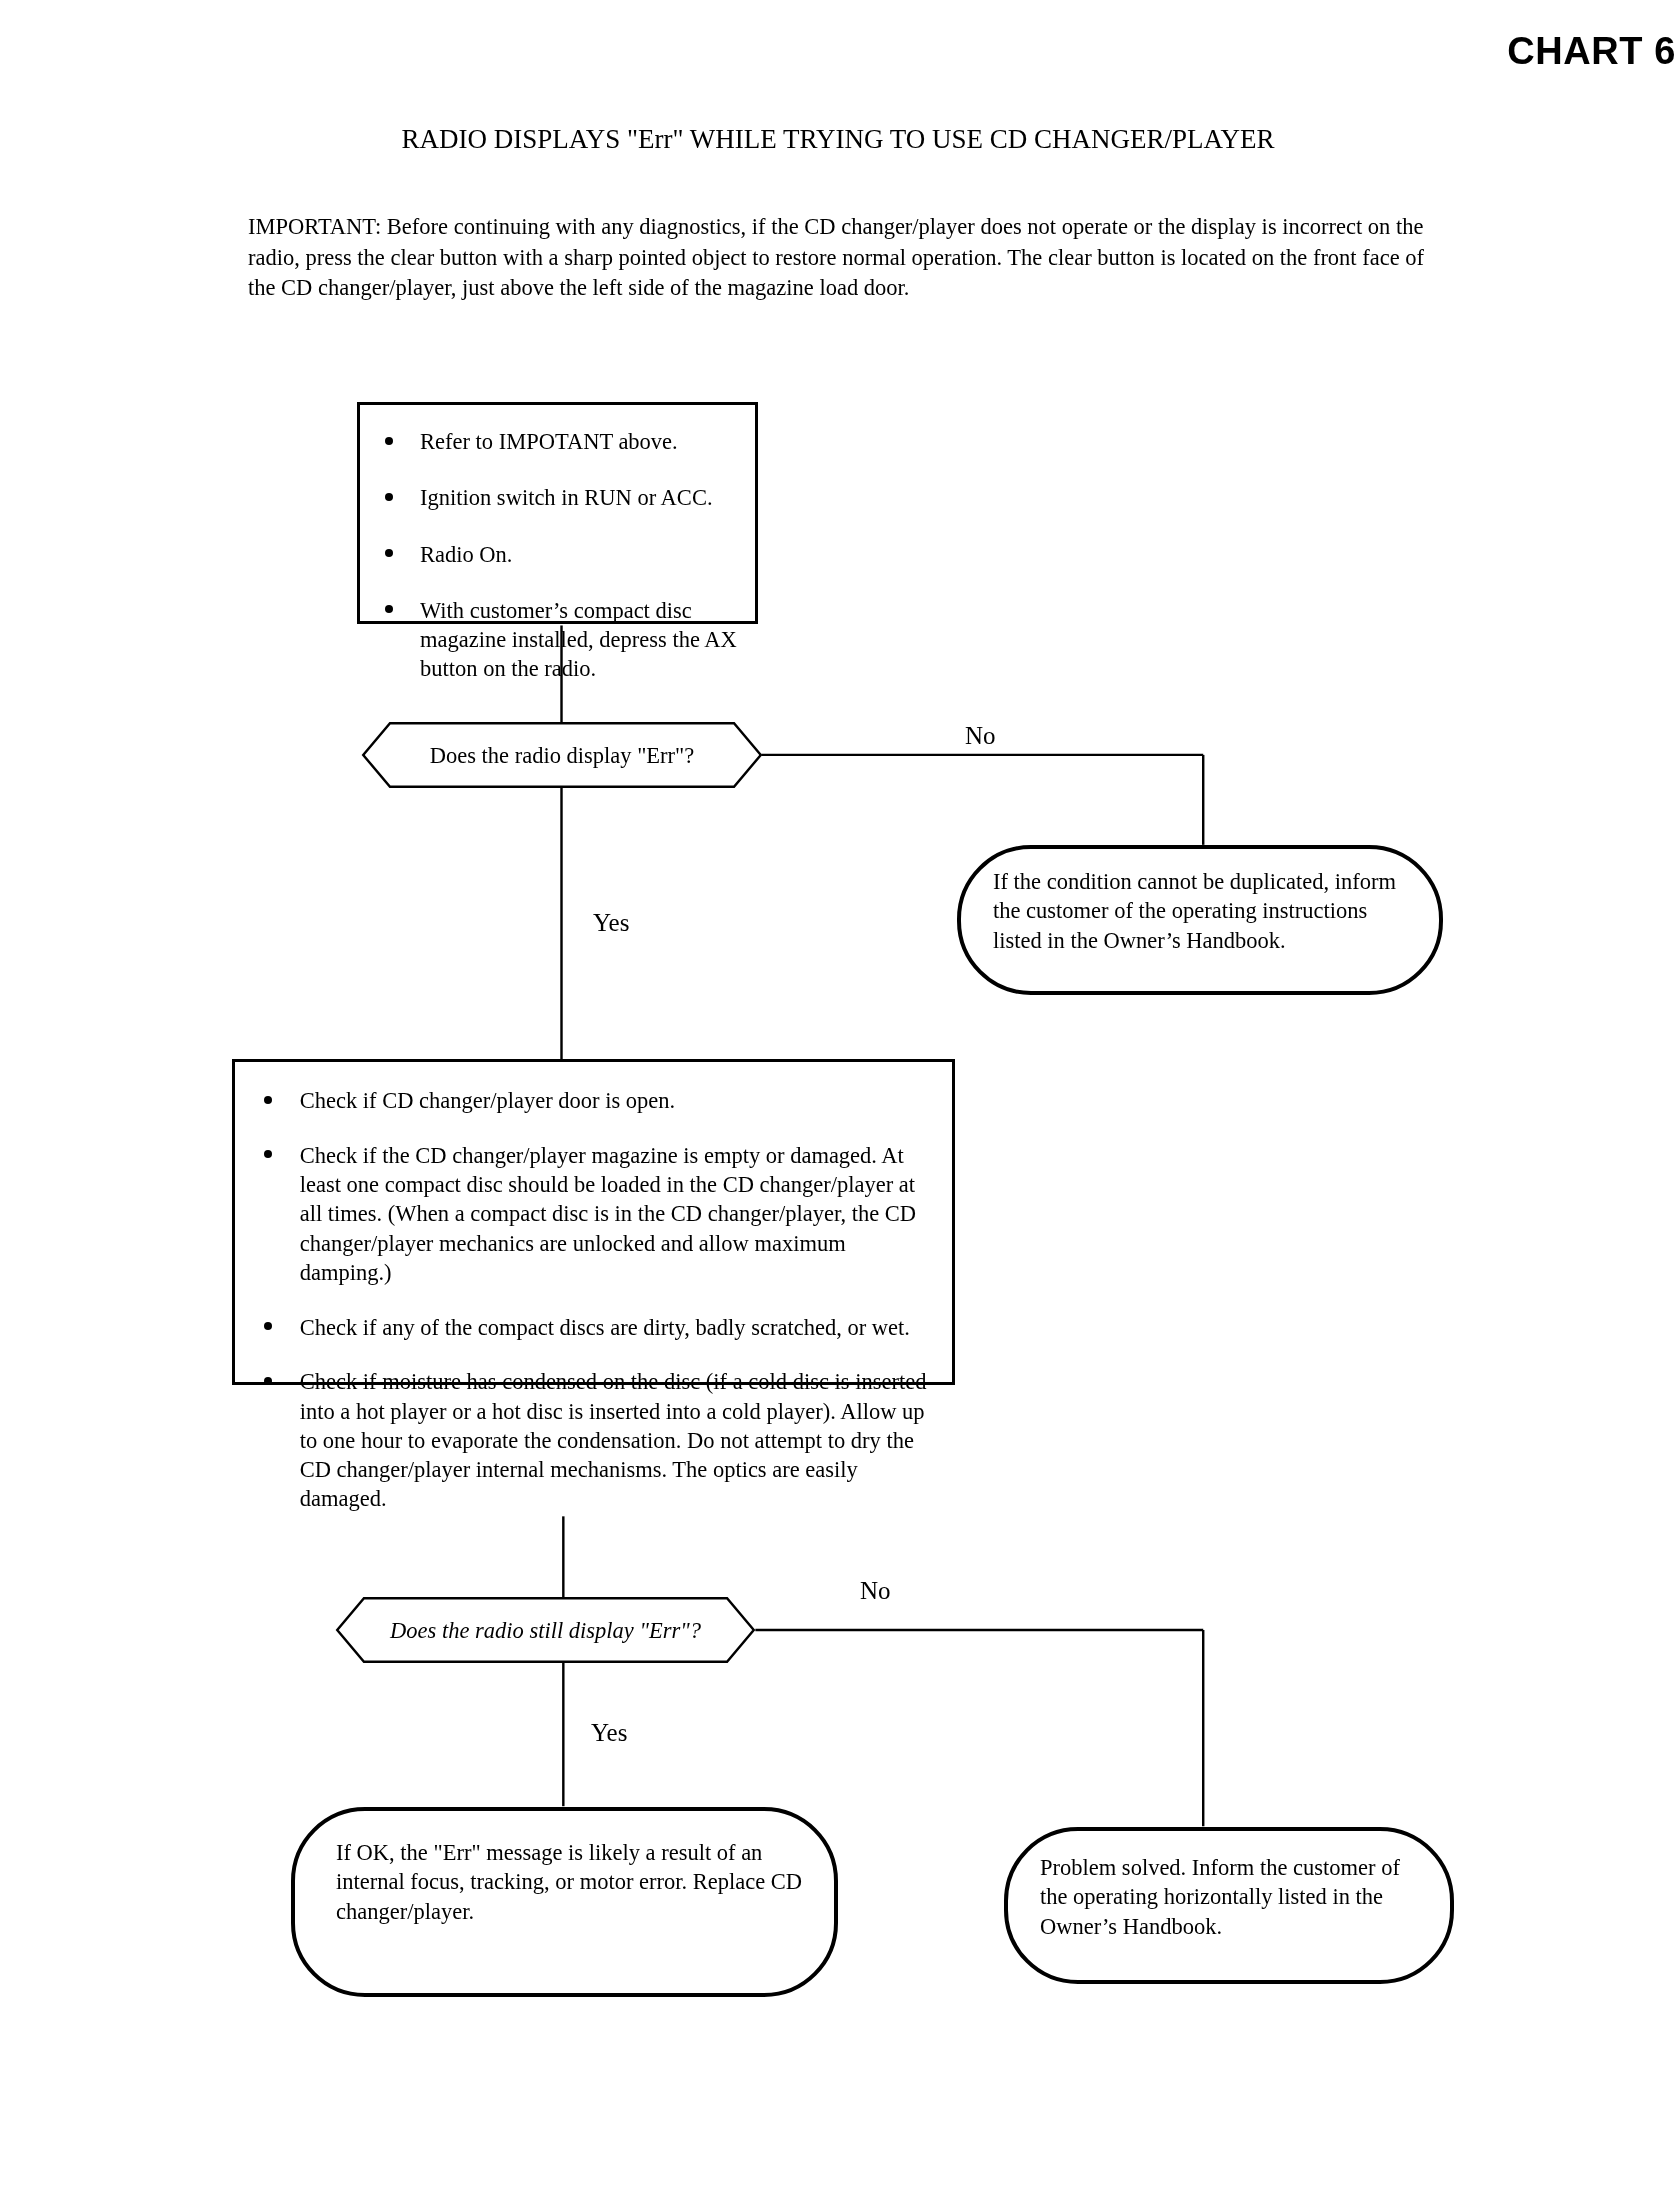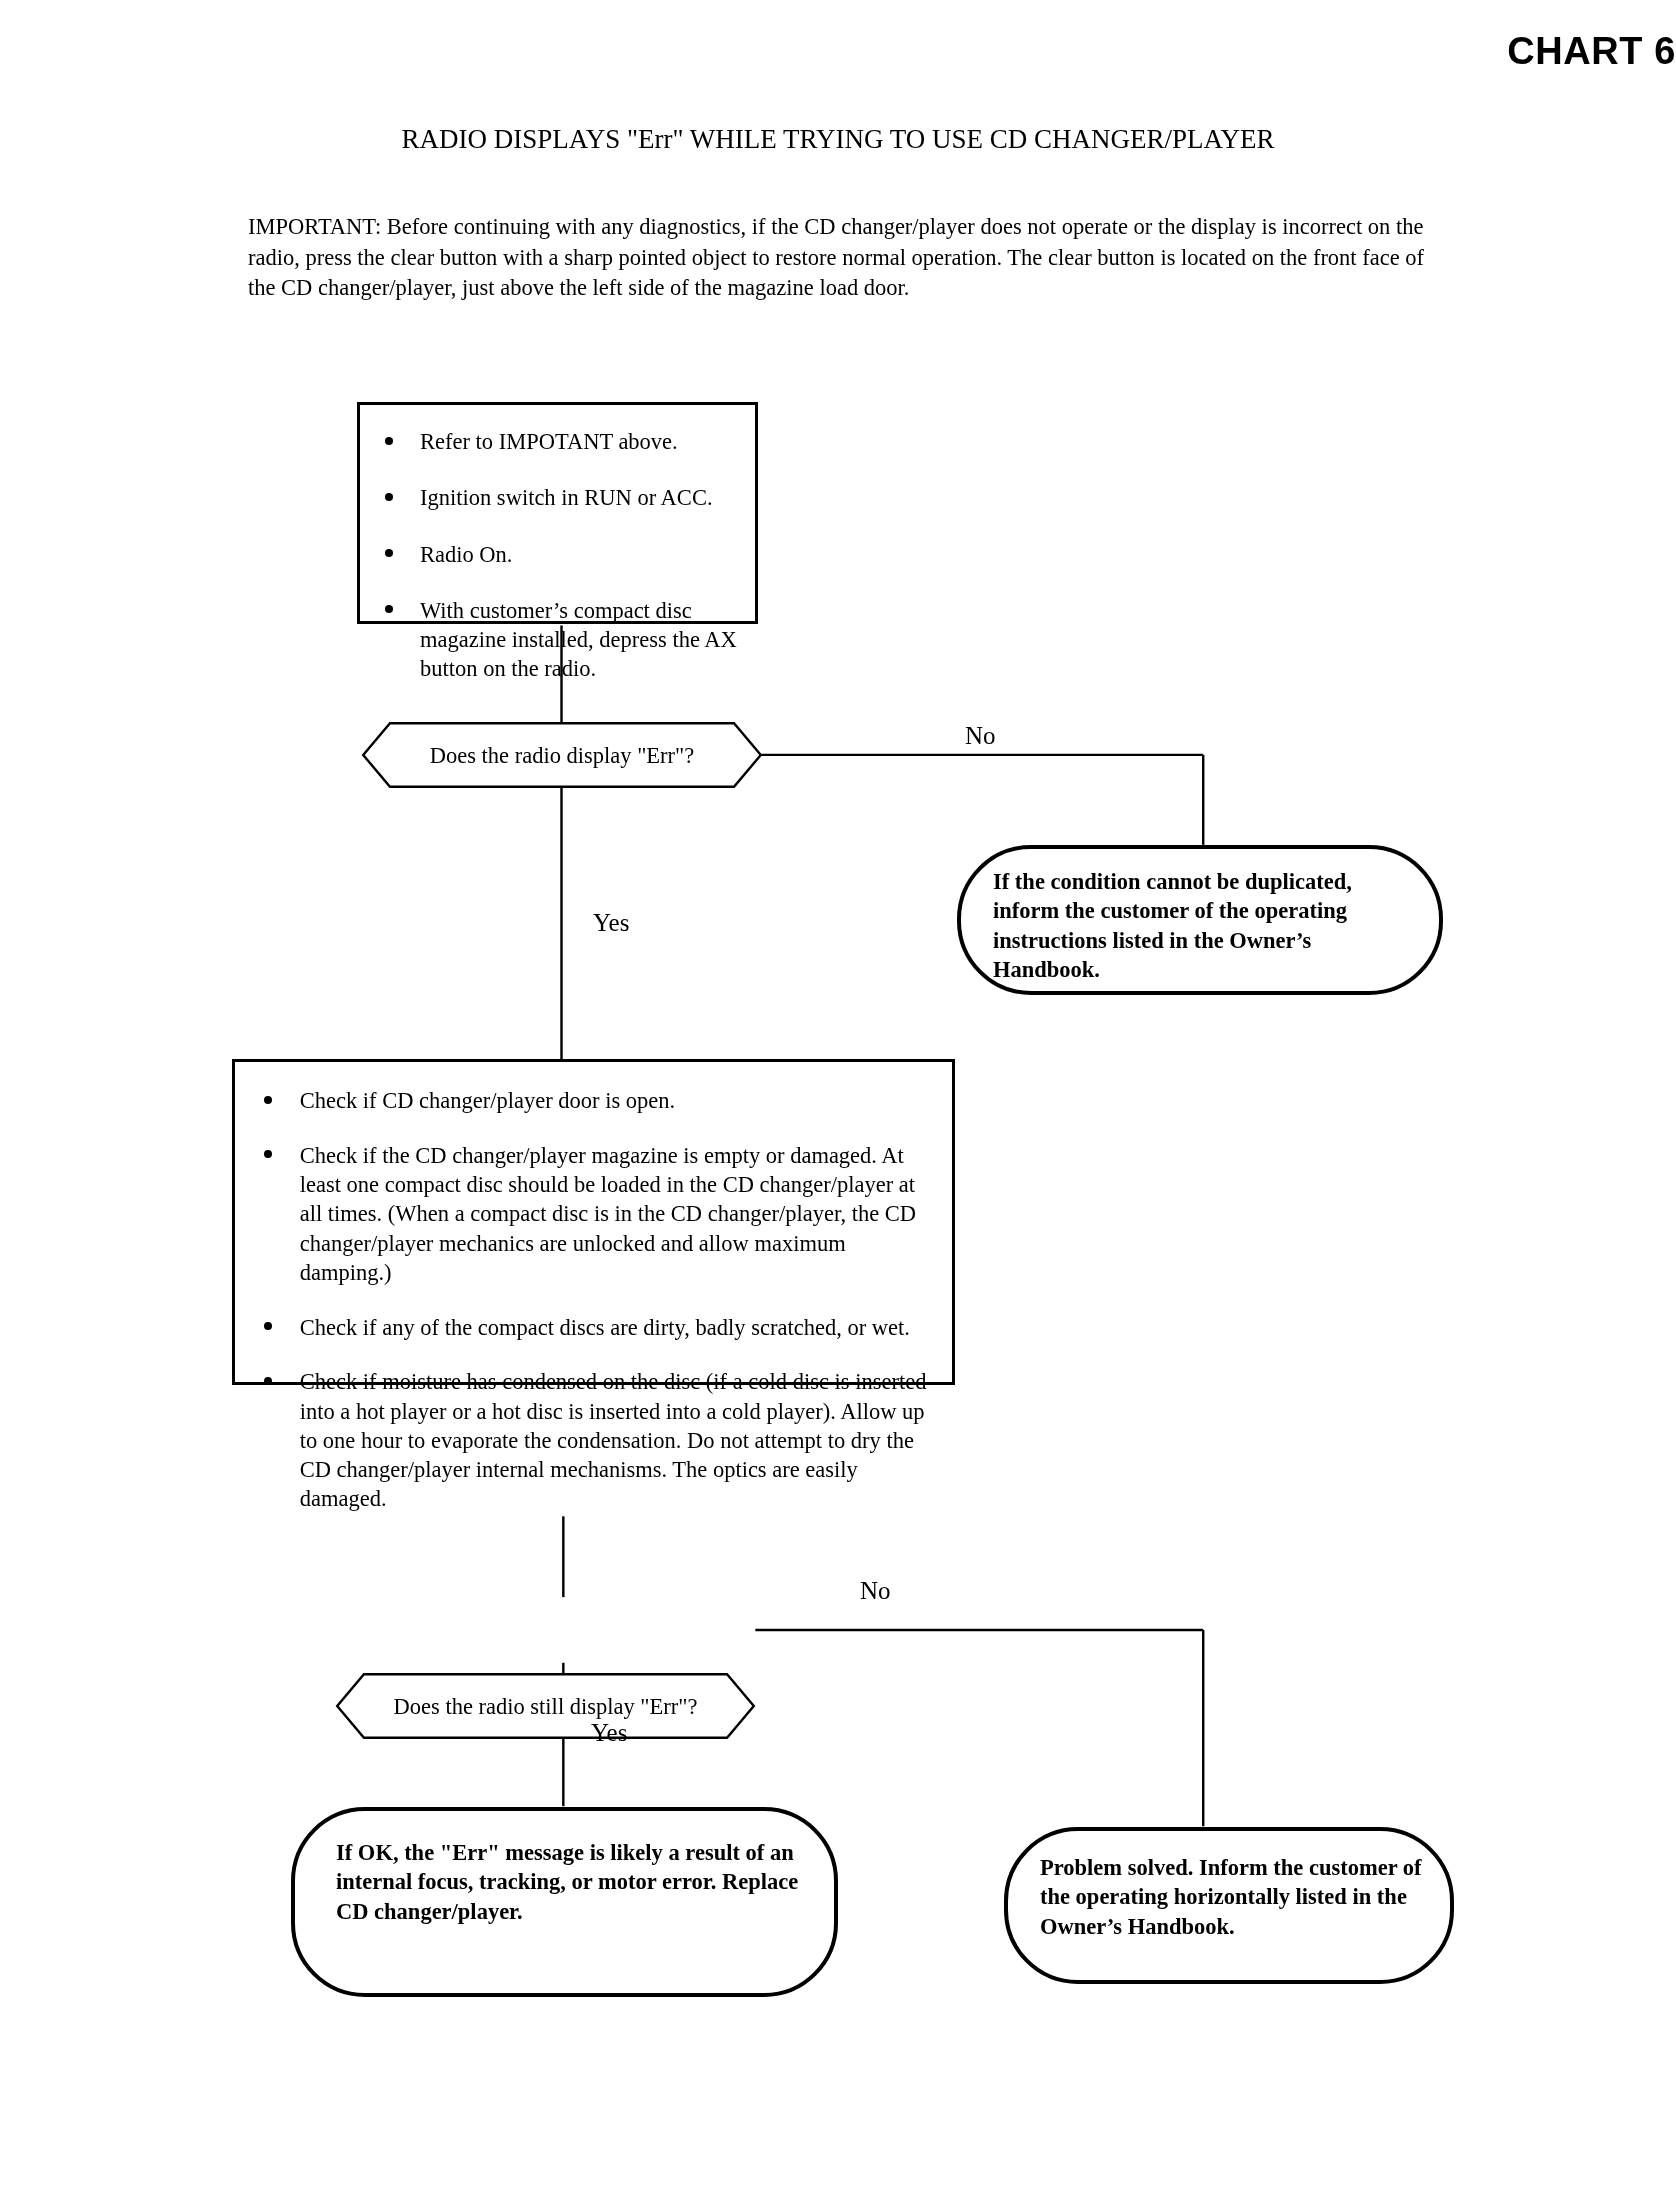--- a/index.html
+++ b/index.html
@@ -61,21 +61,20 @@
     position: absolute;
     box-sizing: border-box;
     background: #ffffff;
   }
   .rect-node {
     border: 3px solid #000000;
   }
   .round-node {
     border: 4.3px solid #000000;
     border-radius: 74px;
-    font-weight: bold;
   }
 
   
   .bullets {
     list-style: none;
     margin: 0;
     padding: 0;
   }
   .bullets li {
     position: relative;
@@ -168,23 +167,24 @@
     text-align: center;
   }
   #decision-err {
     left: 362px;
     top: 722px;
     width: 400px;
     height: 66px;
   }
   #decision-still-err {
     left: 336px;
-    top: 1673px;
+    top: 1597px;
     width: 419px;
     height: 66px;
+    font-style: italic;
   }
 
   
   #connectors {
     position: absolute;
     left: 0;
     top: 0;
     width: 1676px;
     height: 2205px;
     pointer-events: none;

